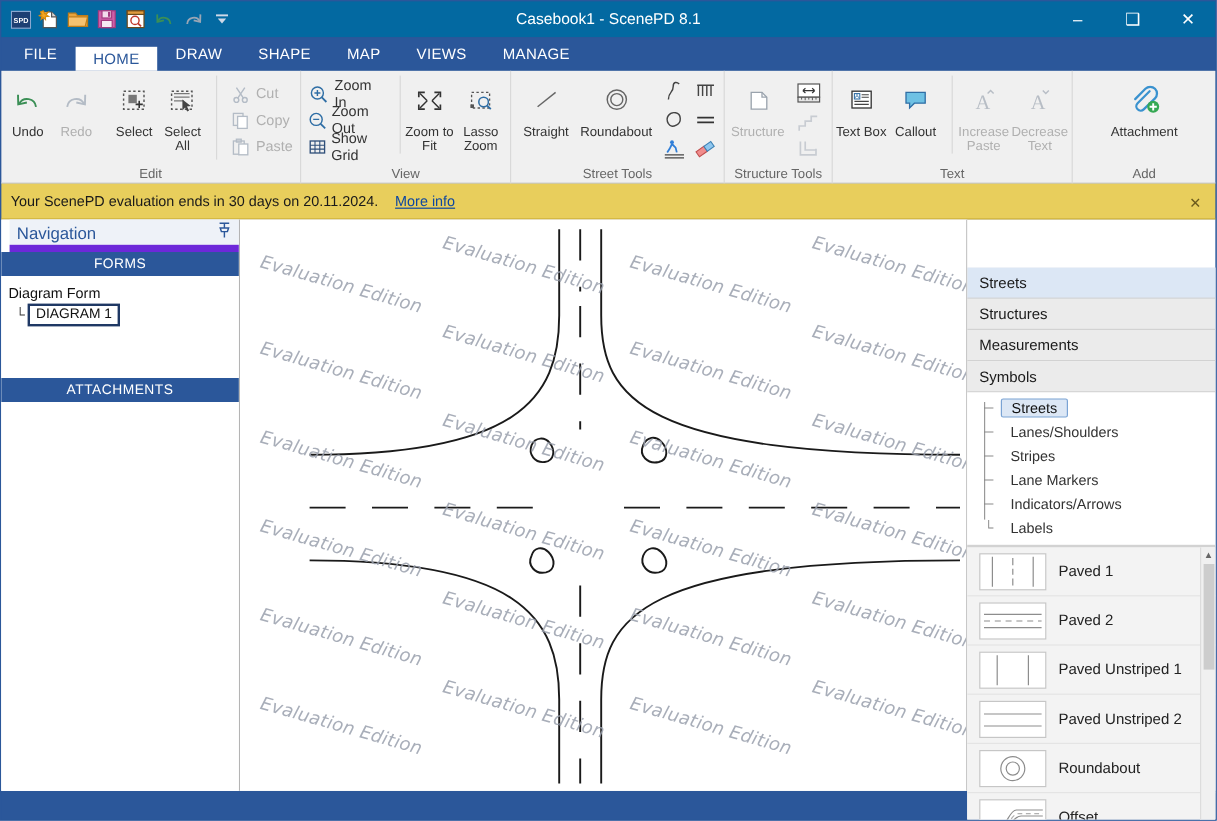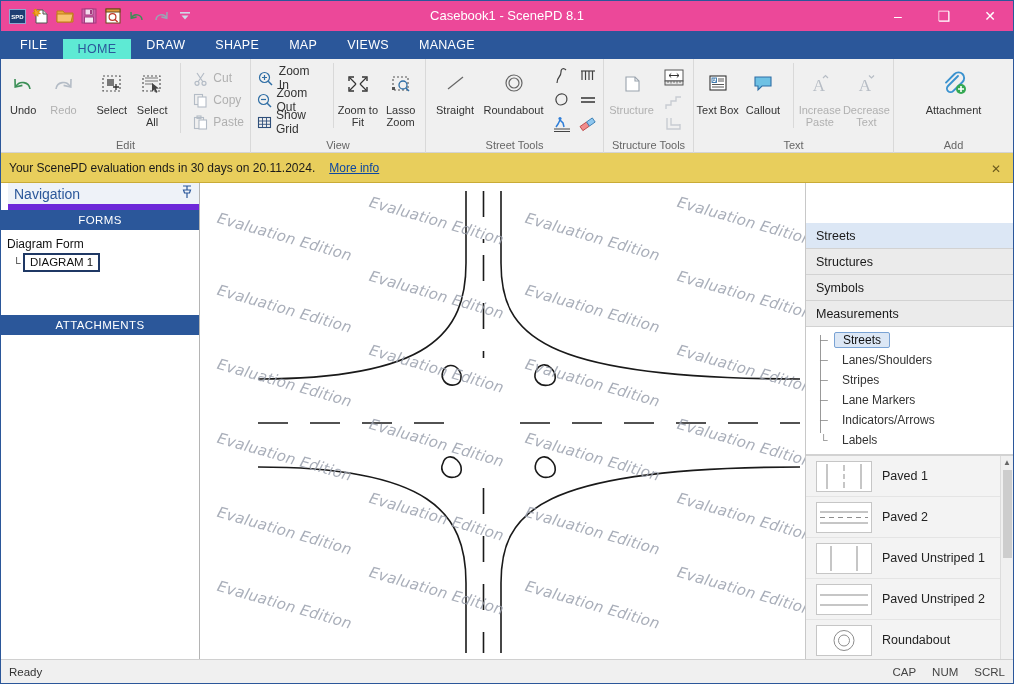--- a/index.html
+++ b/index.html
@@ -16,21 +16,21 @@
     position: relative;
     border: 1px solid #2b579a;
     background: #2b579a;
     overflow: hidden;
   }
 
   
   .titlebar {
     position: absolute; top: 0; left: 0;
     width: 1012px; height: 30px;
-    background: #ec4899;
+    background: #0369a1;
     display: flex; align-items: center;
   }
   .qat {
     display: flex; align-items: center;
     gap: 4px; padding-left: 6px;
     height: 100%;
   }
   .qat-btn {
     width: 20px; height: 20px;
     display: flex; align-items: center; justify-content: center;
@@ -64,21 +64,21 @@
     padding-left: 4px;
   }
   .tab {
     padding: 0 15px;
     display: flex; align-items: center;
     color: #ffffff;
     font-size: 12.5px;
     letter-spacing: 0.3px;
   }
   .tab.active {
-    background: #5eead4;
+    background: #ffffff;
     color: #2b579a;
     margin-top: 8px;
   }
 
   
   .ribbon {
     position: absolute; top: 58px; left: 0;
     width: 1012px; height: 94px;
     background: #f0f0f0;
     border-bottom: 1px solid #d4d4d4;
@@ -809,22 +809,22 @@
 
       <div class="wm" style="left:20px;top:394px">Evaluation Edition</div>
       <div class="wm" style="left:172px;top:380px">Evaluation Edition</div>
       <div class="wm" style="left:328px;top:394px">Evaluation Edition</div>
       <div class="wm" style="left:480px;top:380px">Evaluation Edition</div>
     </div>
 
     <div class="rightpanel">
       <div class="rp-header active">Streets</div>
       <div class="rp-header">Structures</div>
+      <div class="rp-header">Measurements</div>
       <div class="rp-header">Symbols</div>
-      <div class="rp-header">Measurements</div>
 
       <div class="rp-tree">
         <div class="tree-vline"></div>
         <div class="tree-item">
           <span class="dash">─</span>
           <span class="sel">Streets</span>
         </div>
         <div class="tree-item">
           <span class="dash">─</span>
           <span style="padding:0 8px">Lanes/Shoulders</span>
@@ -904,21 +904,14 @@
 
         <div class="vscroll">
           <div class="arrow">▲</div>
           <div class="thumb"></div>
           <div class="arrow bottom">▼</div>
         </div>
       </div>
     </div>
   </div>
 
-  <div class="statusbar">
-    <span>Ready</span>
-    <span class="spacer"></span>
-    <span class="ind">CAP</span>
-    <span class="ind">NUM</span>
-    <span class="ind">SCRL</span>
-  </div>
 
 </div>
 
 </body></html>

